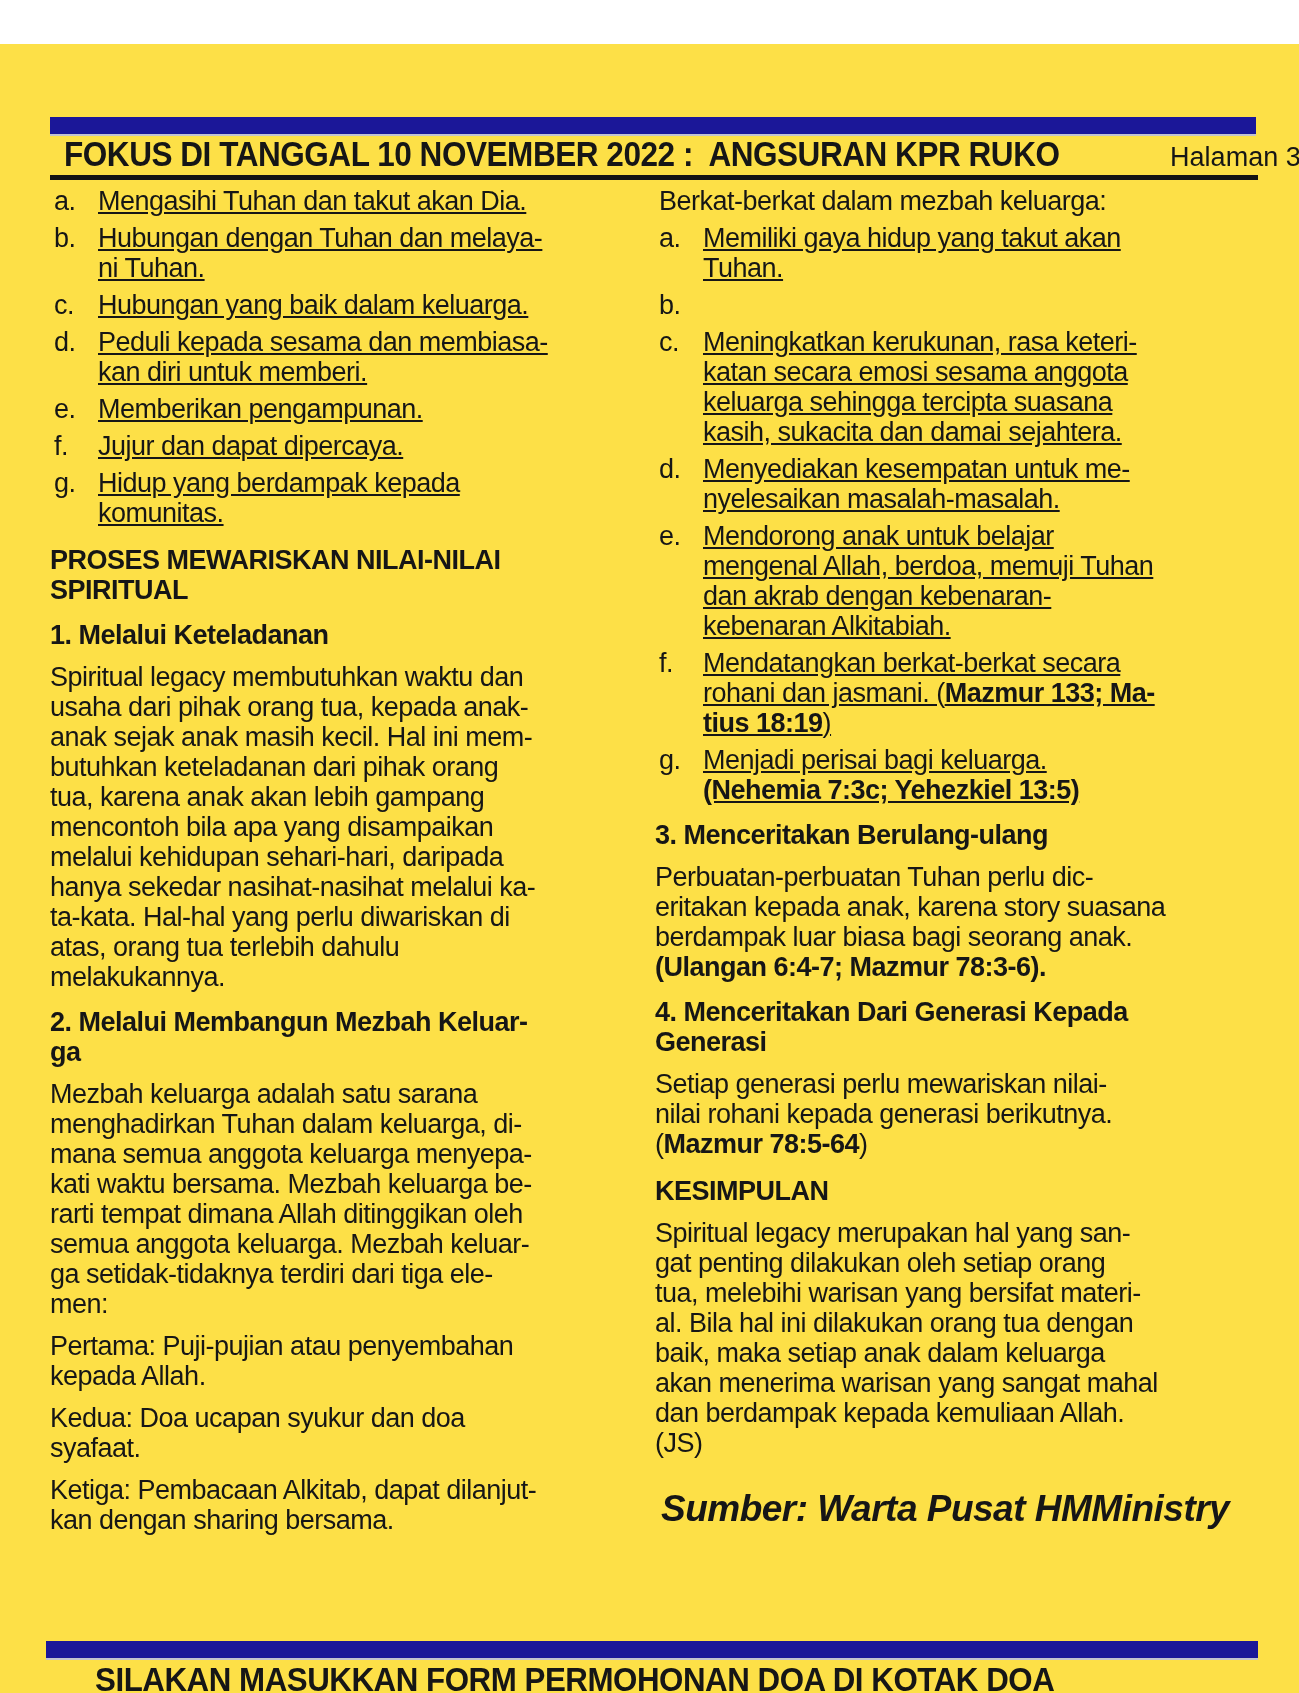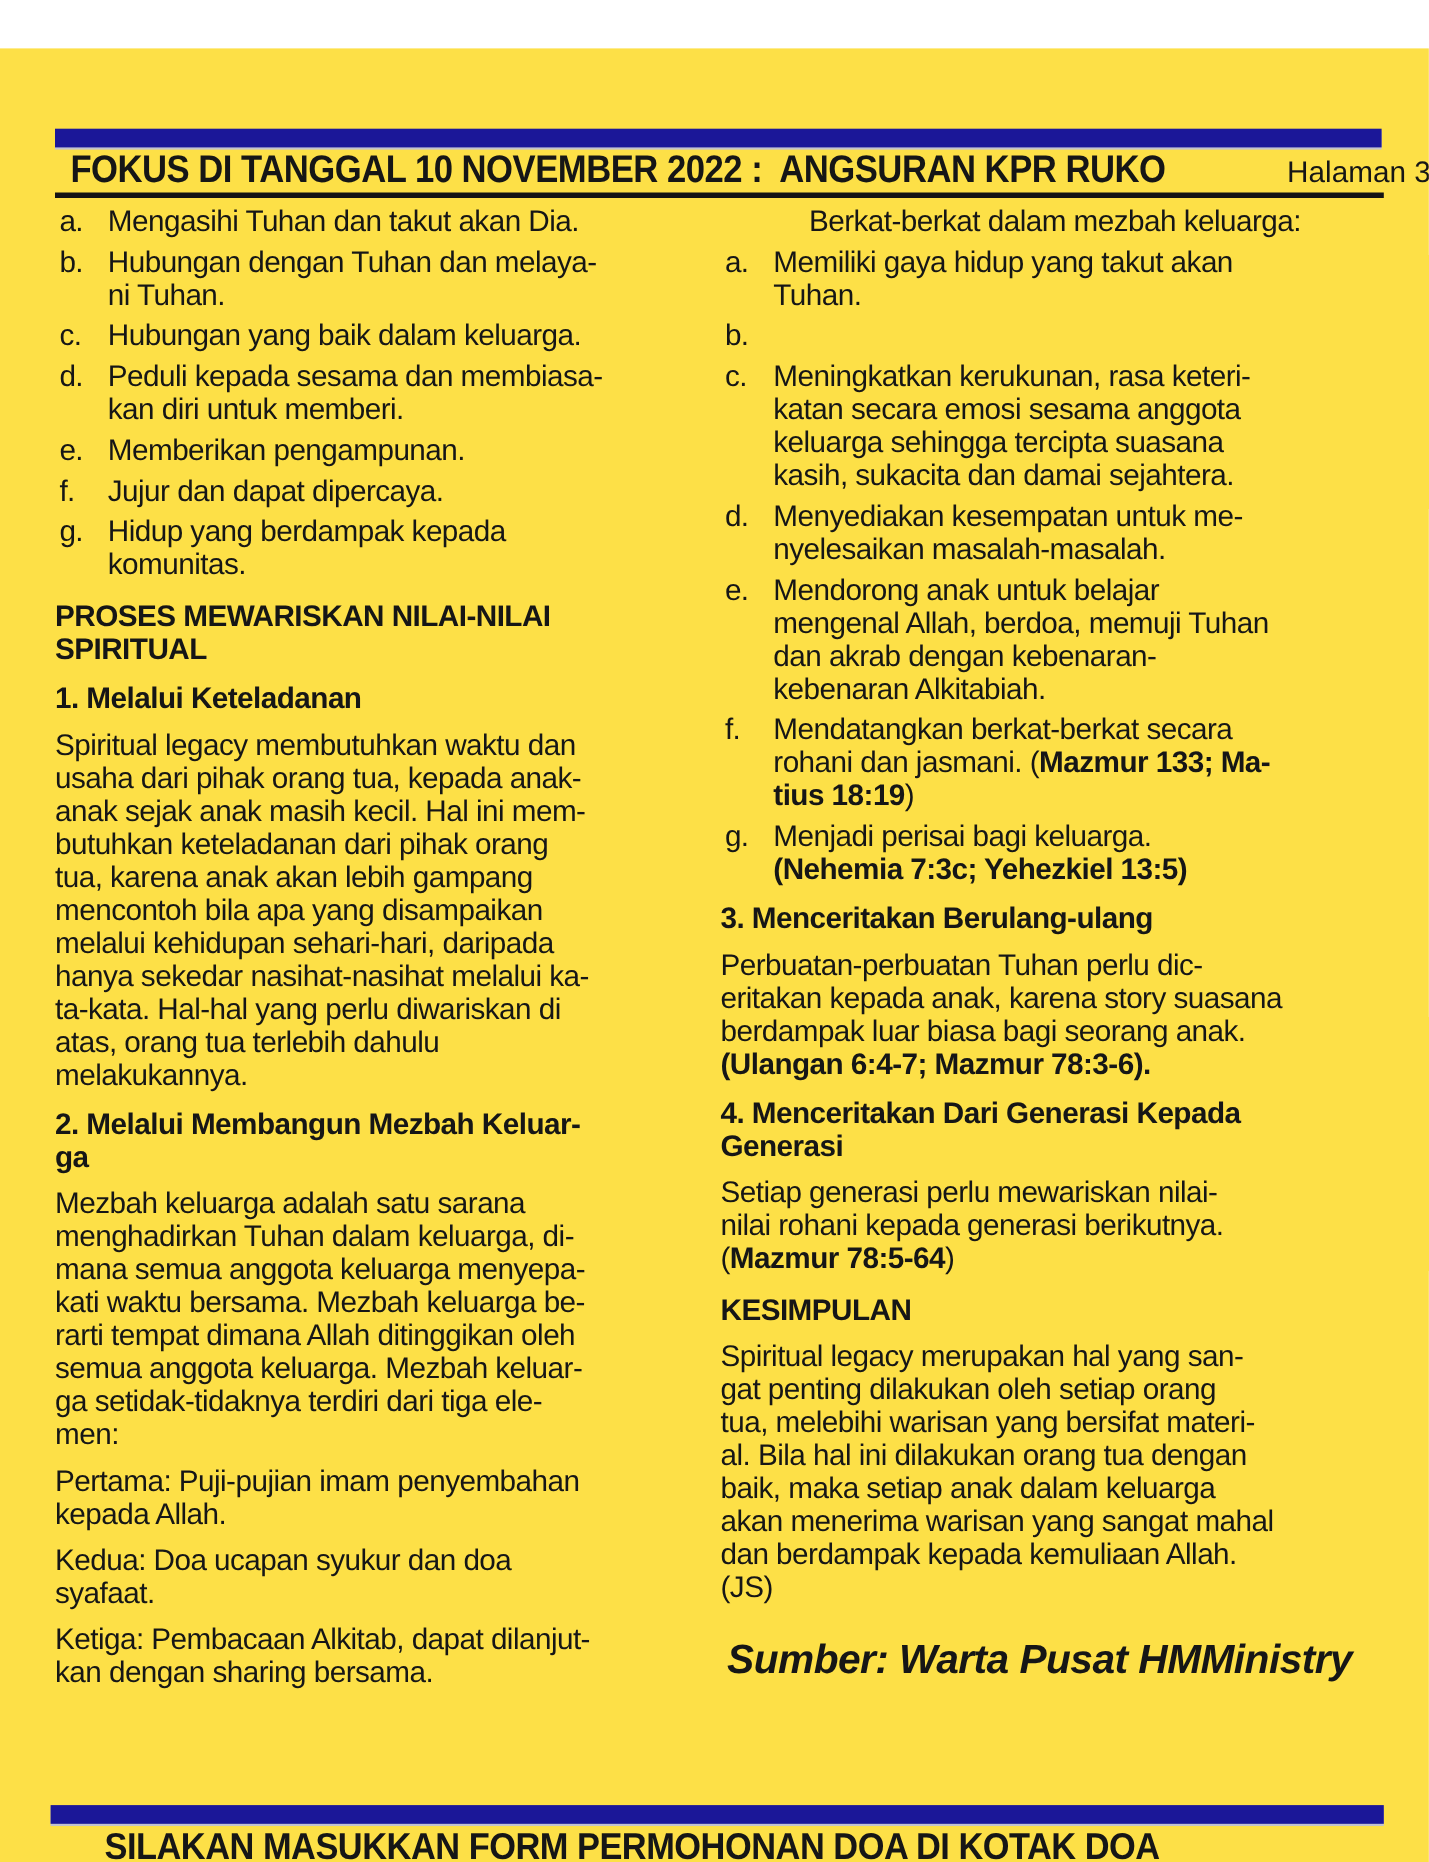--- a/index.html
+++ b/index.html
@@ -26,23 +26,23 @@
   .rule {
     position:absolute; left:50px; top:131px; width:1208px; height:5px;
     background:#141414;
   }
   .col { position:absolute; top:142px; font-size:27px; line-height:30px;
          letter-spacing:-0.5px; }
   .col-left  { left:50px;  width:572px; }
   .col-right { left:655px; width:604px; }
   .li { display:flex; margin:0 0 7px 0; padding-left:4px; }
   .marker { flex:0 0 44px; white-space:pre; }
-  .li-text { white-space:pre; }
+  .li-text { white-space:pre;text-decoration:underline; }
   .para { white-space:pre; margin:12px 0 0 0; }
-  .intro { white-space:pre; margin:0 0 7px 0; padding-left:4px;text-align:center; }
+  .intro { white-space:pre; margin:0 0 7px 0; padding-left:4px; }
   .heading { white-space:pre; font-weight:700; margin:17px 0 4px 0; }
   .subheading { white-space:pre; font-weight:700; margin:15px 0 2px 0; }
   .it { }
   .bd { font-weight:700; }
   .source-line {
     white-space:pre; font-weight:700; font-style:italic; font-size:37px;
     margin-top:36px; padding-left:6px;
   }
   .bottombar {
     position:absolute; left:46px; top:1597px; width:1212px; height:17px;
@@ -121,21 +121,21 @@
 ga</div>
 
     <div class="para">Mezbah keluarga adalah satu sarana
 menghadirkan Tuhan dalam keluarga, di-
 mana semua anggota keluarga menyepa-
 kati waktu bersama. Mezbah keluarga be-
 rarti tempat dimana Allah ditinggikan oleh
 semua anggota keluarga. Mezbah keluar-
 ga setidak-tidaknya terdiri dari tiga ele-
 men:</div>
-    <div class="para">Pertama: Puji-pujian imam penyembahan
+    <div class="para">Pertama: Puji-pujian atau penyembahan
 kepada Allah.</div>
     <div class="para">Kedua: Doa ucapan syukur dan doa
 syafaat.</div>
     <div class="para"><span>Ketiga: Pembacaan Alkitab, dapat dilanjut-
 kan dengan </span><span class="it">sharing</span><span> bersama.</span></div>
   </div>
 
   <div class="col col-right">
     <div class="intro">Berkat-berkat dalam mezbah keluarga:</div>
 

